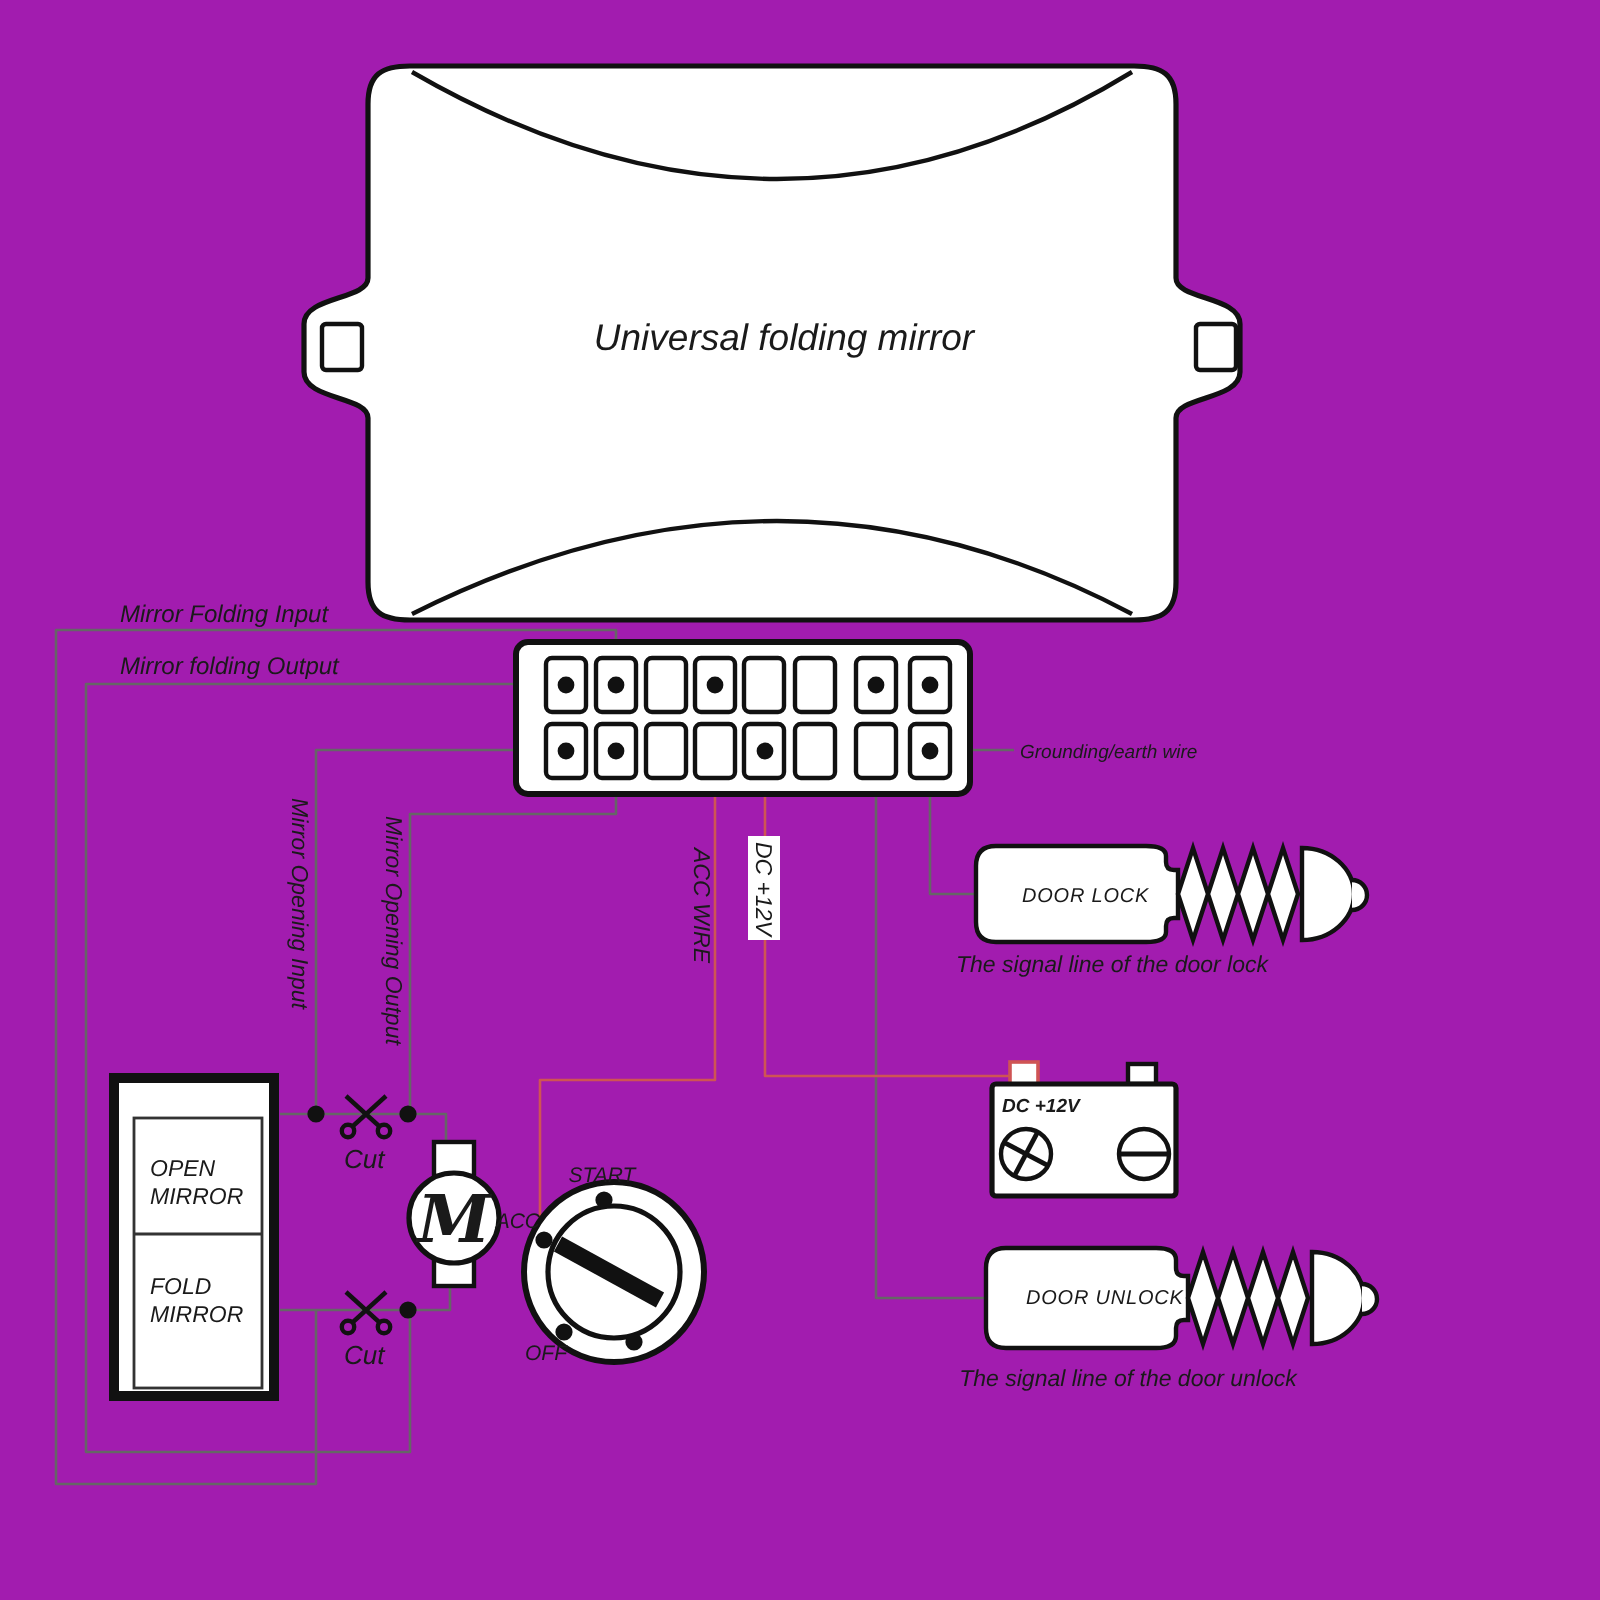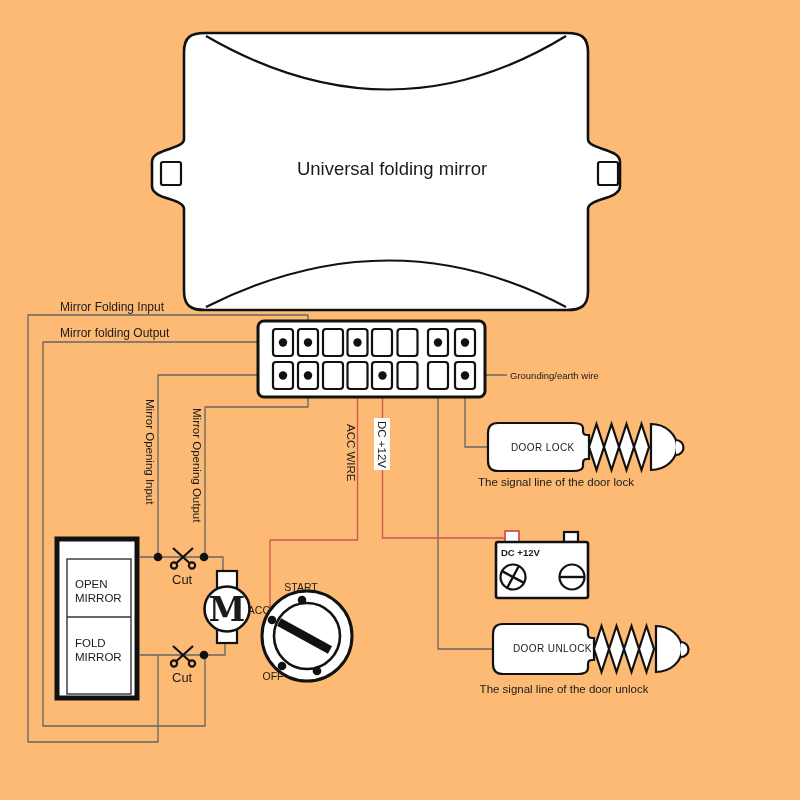--- a/index.html
+++ b/index.html
@@ -1,16 +1,16 @@
 <!DOCTYPE html>
 <html><head>
 <meta charset="utf-8">
 <style>
   html,body{margin:0;padding:0;background:#fff;}
-  .page{position:relative;width:800px;height:800px;background:#fdba74;overflow:hidden;}
+  .page{position:relative;width:800px;height:800px;background:#a21caf;overflow:hidden;font-style:italic;}
   svg{display:block;}
   text{font-family:"Liberation Sans",sans-serif;fill:#1a1a1a;}
   .w  {stroke:#666;stroke-width:1.3;fill:none;stroke-linejoin:round;}
   .wr {stroke-width:1.3;fill:none;stroke-linejoin:round;}
   .k2 {stroke:#111;stroke-width:2.2;fill:#fff;}
   .k25{stroke:#111;stroke-width:2.6;fill:#fff;}
   .k3 {stroke:#111;stroke-width:3;fill:#fff;}
   .thin{stroke:#333;stroke-width:1.4;fill:#fff;}
   .dot{fill:#111;stroke:none;}
   .scis{stroke:#111;stroke-width:2.2;fill:none;}

